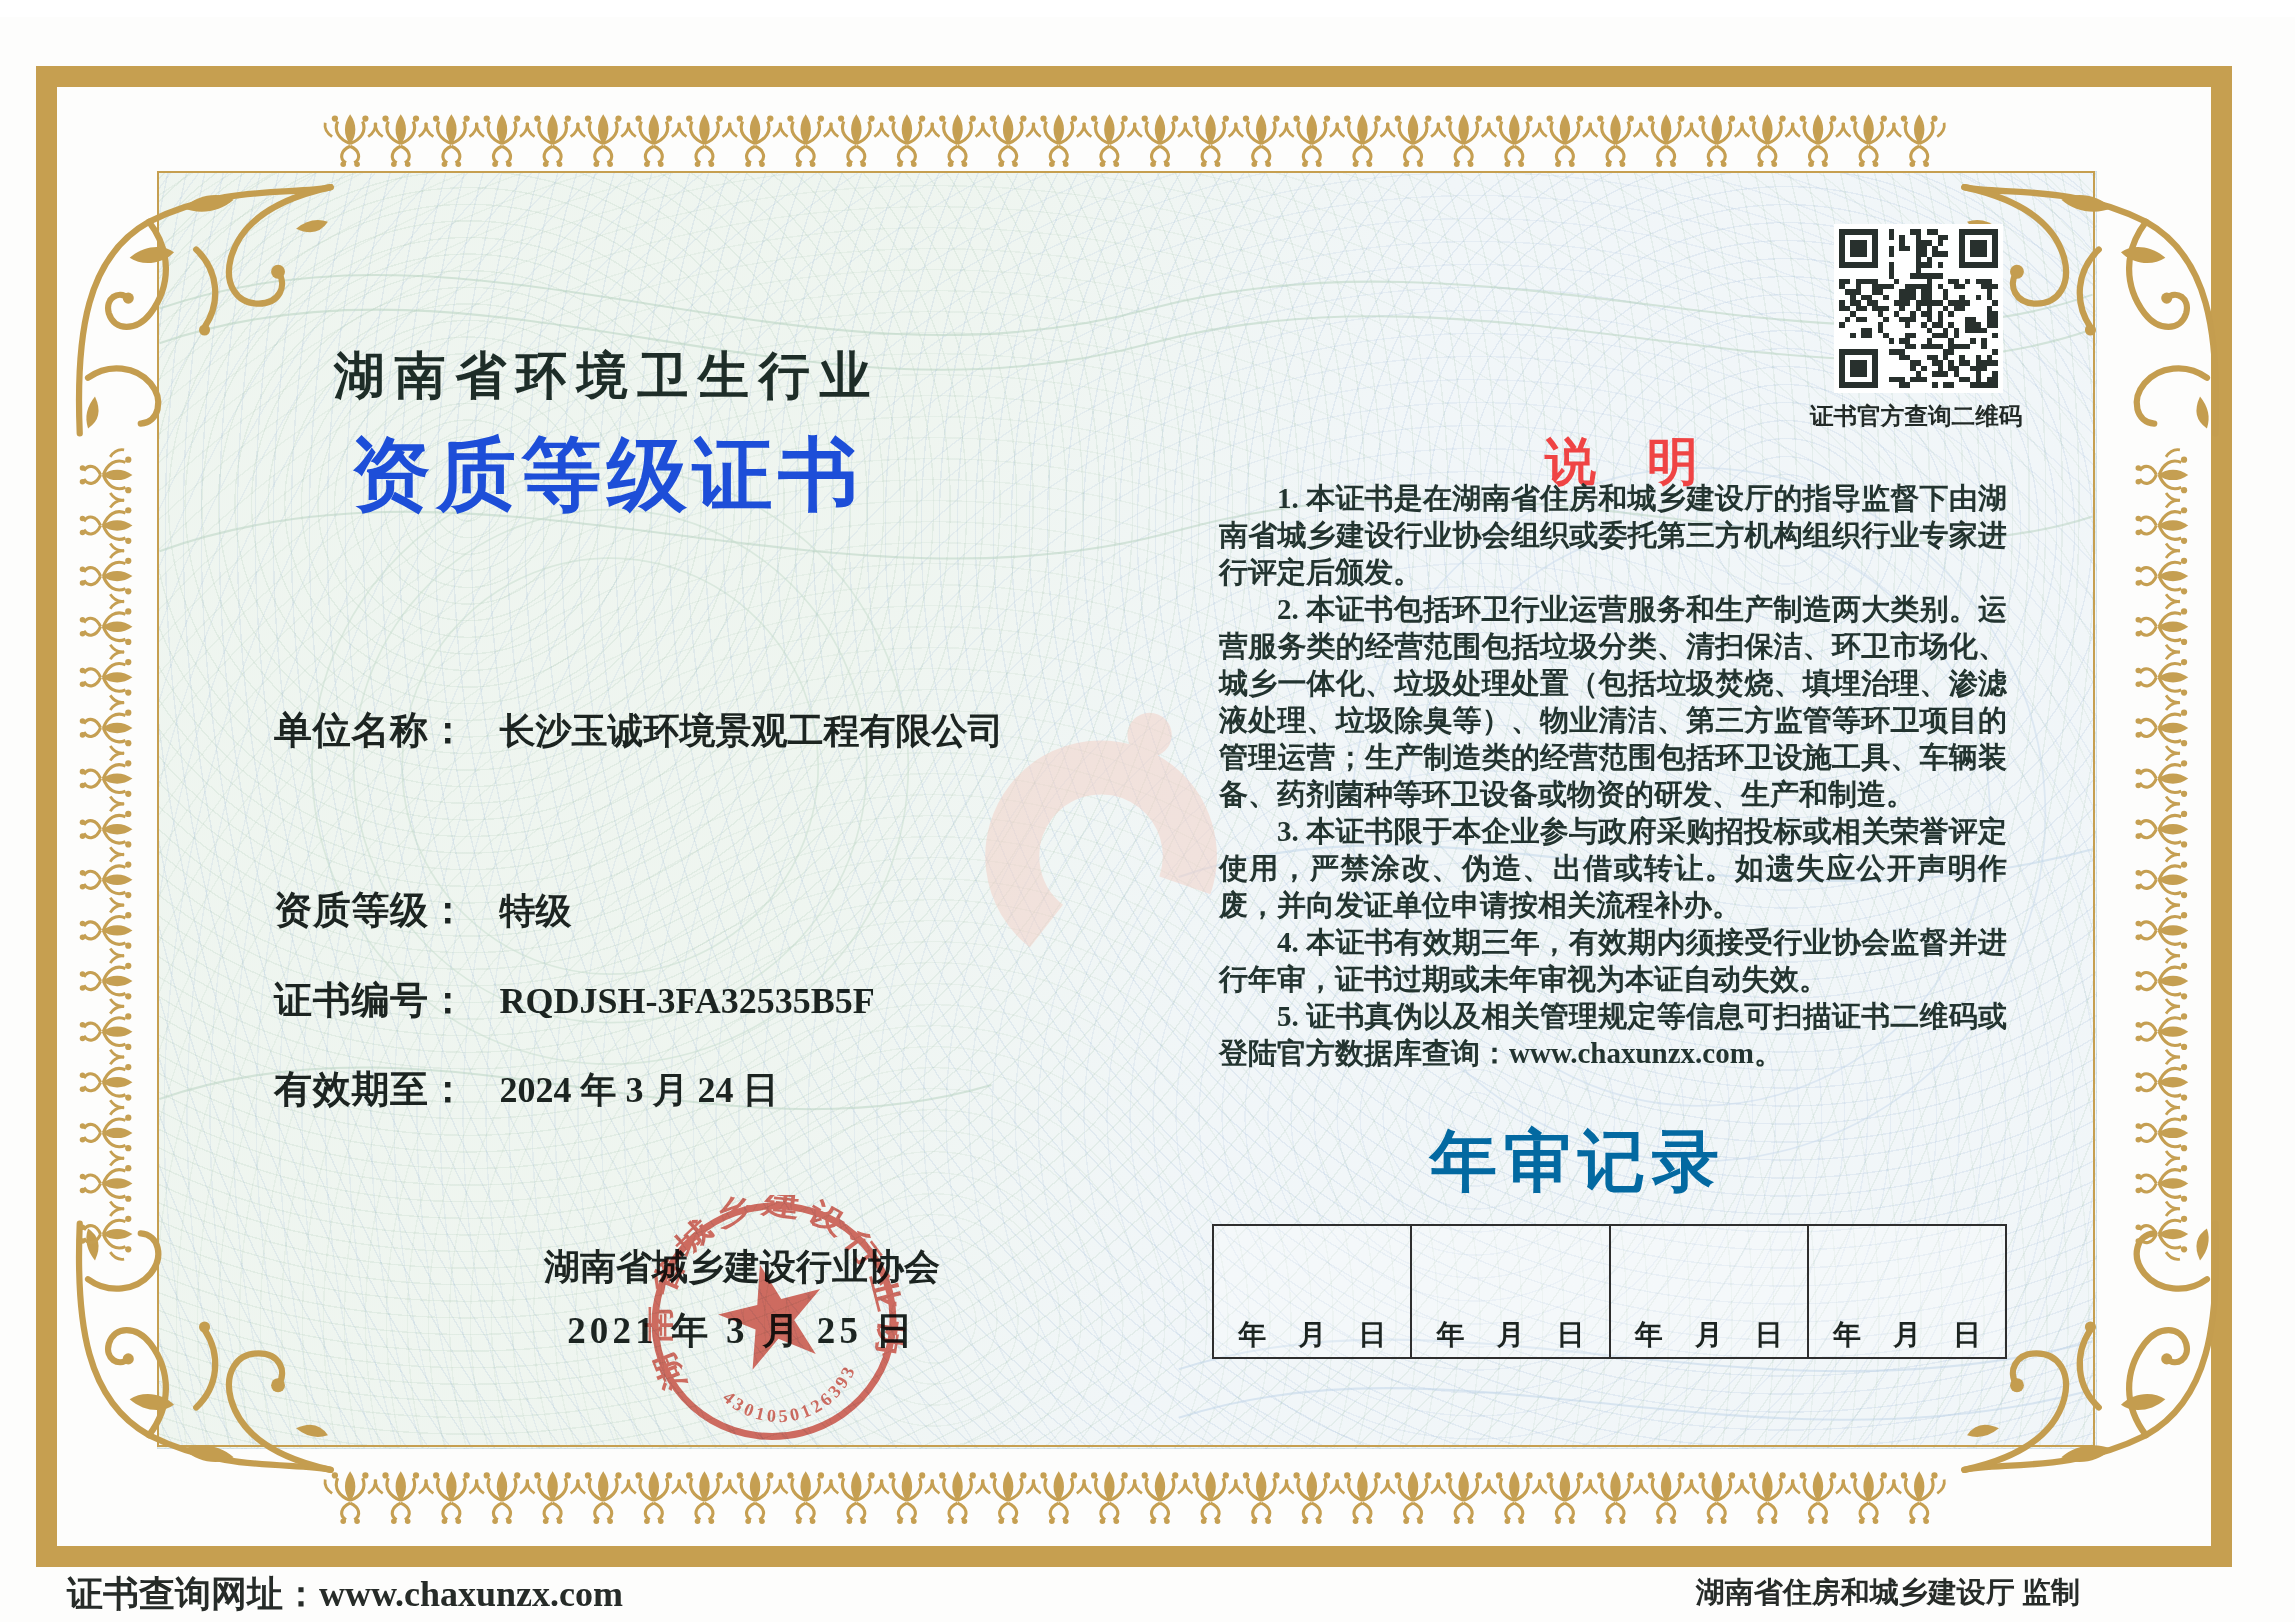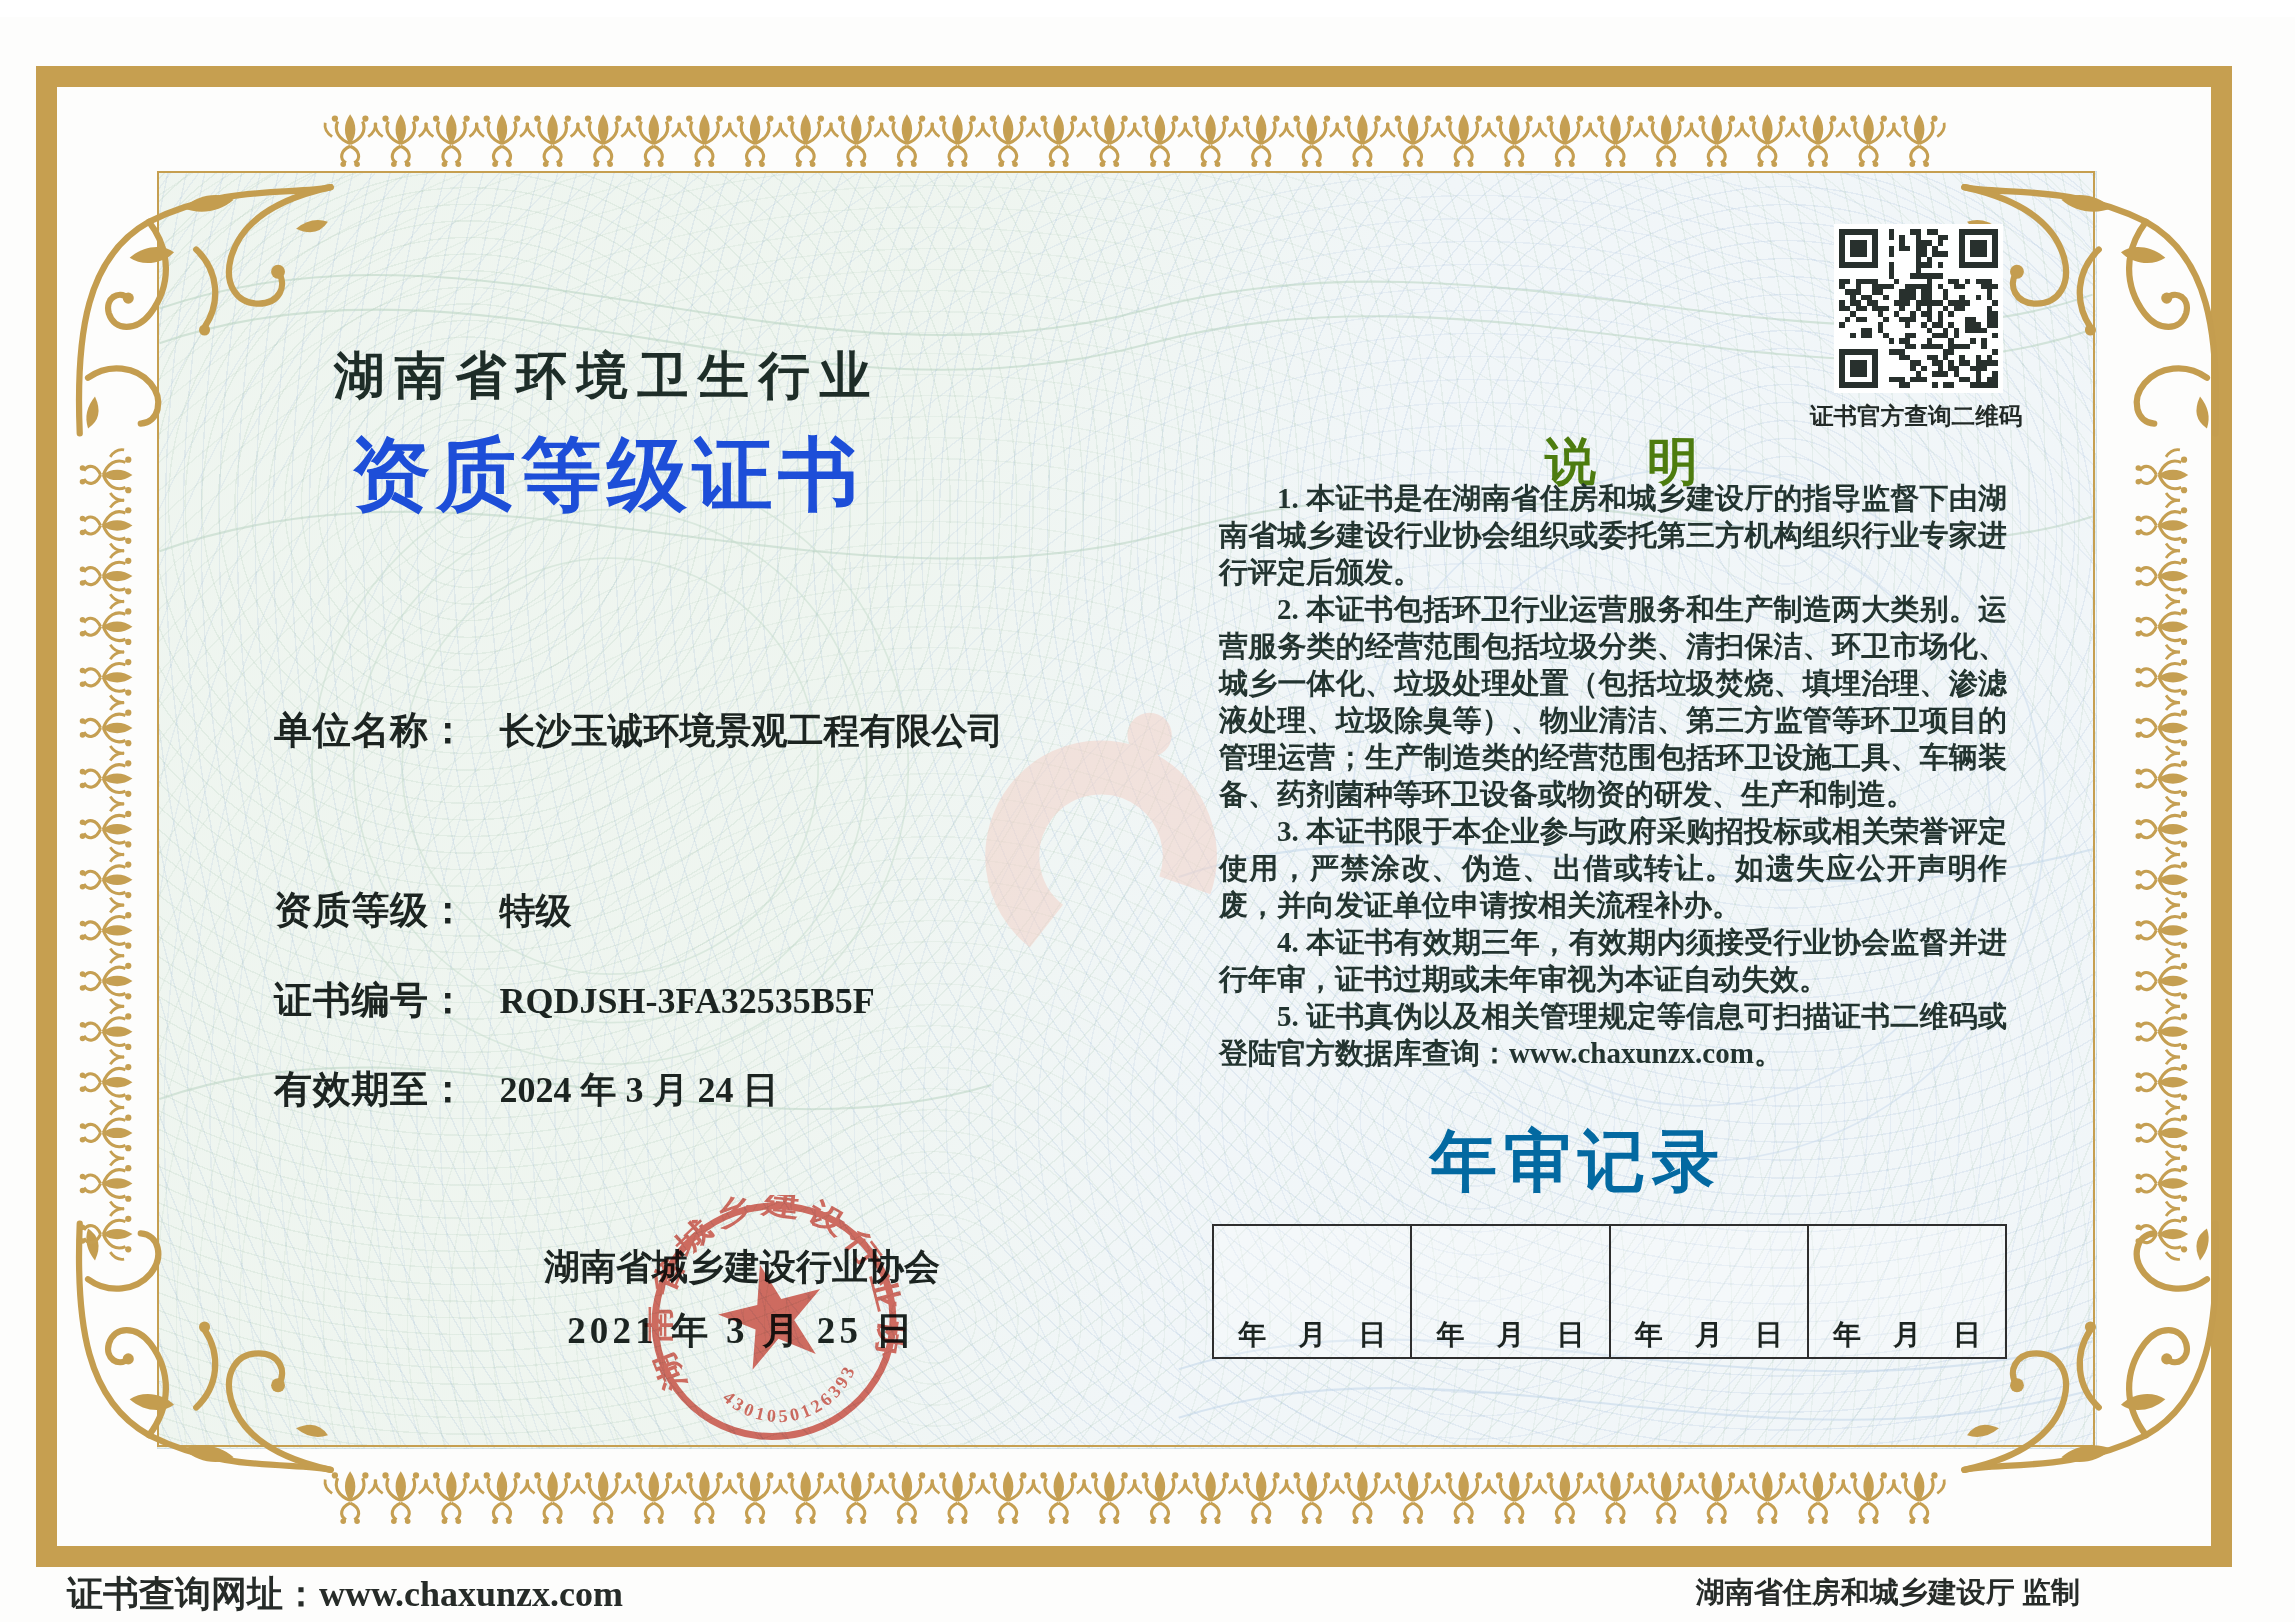--- a/index.html
+++ b/index.html
@@ -36,21 +36,21 @@
 
   
   .issuer-line{position:absolute;left:534px;top:1226px;width:416px;text-align:center;
     font-size:36px;font-weight:700;color:#1c2421;white-space:nowrap;}
   .date-line{position:absolute;left:534px;top:1289px;width:416px;text-align:center;
     font-size:37px;font-weight:700;color:#1c2421;white-space:nowrap;letter-spacing:4.2px;}
   .seal{position:absolute;left:642px;top:1178px;mix-blend-mode:multiply;opacity:.85;}
 
   
   .shuoming{position:absolute;left:1476px;top:411px;width:291px;text-align:center;
-    font-size:51px;font-weight:700;color:#4d7c0f;white-space:nowrap;}
+    font-size:51px;font-weight:700;color:#ef4444;white-space:nowrap;}
   .qr{position:absolute;left:1834px;top:207px;}
   .qr-caption{position:absolute;left:1810px;top:383px;width:216px;text-align:left;
     font-size:23.6px;font-weight:700;color:#222a27;white-space:nowrap;}
   .paras{position:absolute;left:1219px;top:463px;width:788px;}
   .paras p{margin:0;font-size:29px;line-height:37px;font-weight:700;color:#233430;
     text-align:justify;text-indent:2em;}
   .nianshen{position:absolute;left:1430px;top:1099px;width:347px;text-align:left;
     font-size:67px;font-weight:700;letter-spacing:7px;color:#0369a1;white-space:nowrap;}
   .ar-table{position:absolute;left:1212px;top:1207px;width:795px;height:135px;
     border:2.8px solid #2e2e2e;box-sizing:border-box;display:flex;background:rgba(255,255,255,.25);}

